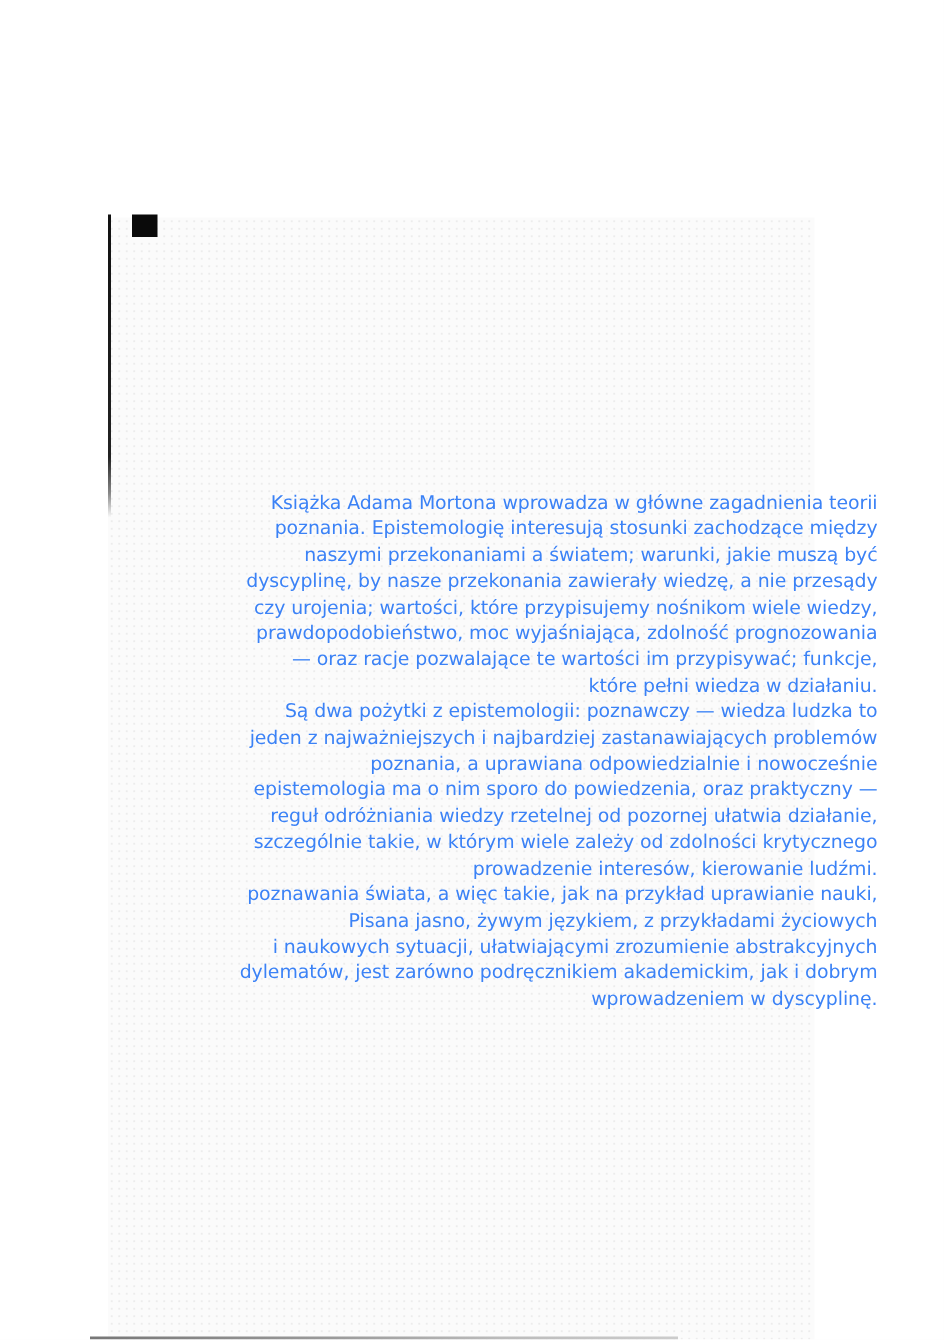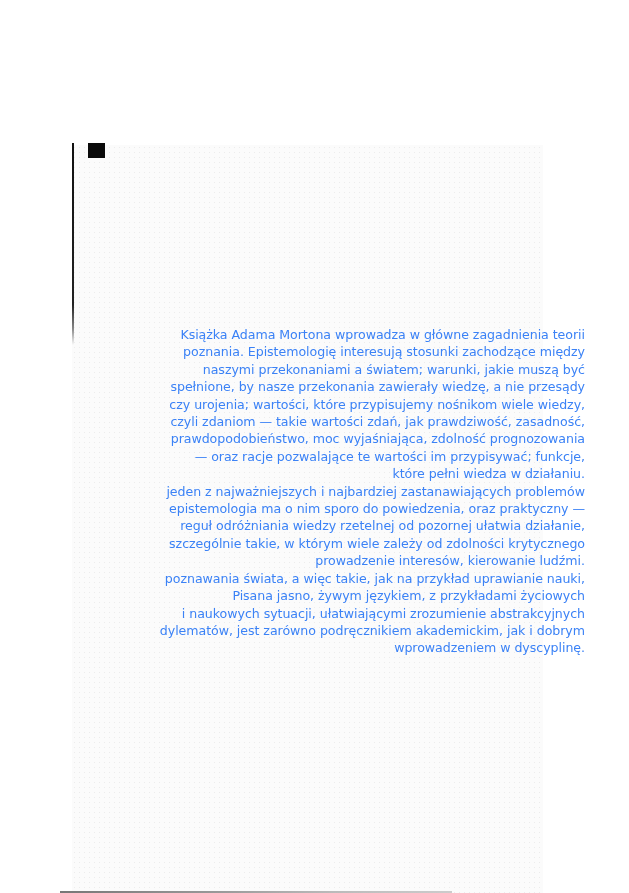--- a/index.html
+++ b/index.html
@@ -69,27 +69,28 @@
 <body>
 
 <div class="scan-area"></div>
 <div class="left-rule"></div>
 <div class="corner-square"></div>
 
 <p class="blurb">
   <span class="line">Książka Adama Mortona wprowadza w główne zagadnienia teorii</span>
   <span class="line">poznania. Epistemologię interesują stosunki zachodzące między</span>
   <span class="line">naszymi przekonaniami a światem; warunki, jakie muszą być</span>
-  <span class="line">spełnione, by nasze przekonania zawierały wiedzę, a nie przesądy</span>
+  <span class="line">dyscyplinę, by nasze przekonania zawierały wiedzę, a nie przesądy</span>
   <span class="line">czy urojenia; wartości, które przypisujemy nośnikom wiele wiedzy,</span>
-  <span class="line">czyli zdaniom — takie wartości zdań, jak prawdziwość, zasadność,</span>
   <span class="line">prawdopodobieństwo, moc wyjaśniająca, zdolność prognozowania</span>
   <span class="line">— oraz racje pozwalające te wartości im przypisywać; funkcje,</span>
   <span class="line">które pełni wiedza w działaniu.</span>
+  <span class="line">Są dwa pożytki z epistemologii: poznawczy — wiedza ludzka to</span>
   <span class="line">jeden z najważniejszych i najbardziej zastanawiających problemów</span>
+  <span class="line">poznania, a uprawiana odpowiedzialnie i nowocześnie</span>
   <span class="line">epistemologia ma o nim sporo do powiedzenia, oraz praktyczny —</span>
   <span class="line">reguł odróżniania wiedzy rzetelnej od pozornej ułatwia działanie,</span>
   <span class="line">szczególnie takie, w którym wiele zależy od zdolności krytycznego</span>
   <span class="line">prowadzenie interesów, kierowanie ludźmi.</span>
   <span class="line">poznawania świata, a więc takie, jak na przykład uprawianie nauki,</span>
   <span class="line">Pisana jasno, żywym językiem, z przykładami życiowych</span>
   <span class="line">i naukowych sytuacji, ułatwiającymi zrozumienie abstrakcyjnych</span>
   <span class="line">dylematów, jest zarówno podręcznikiem akademickim, jak i dobrym</span>
   <span class="line">wprowadzeniem w dyscyplinę.</span>
 </p>

